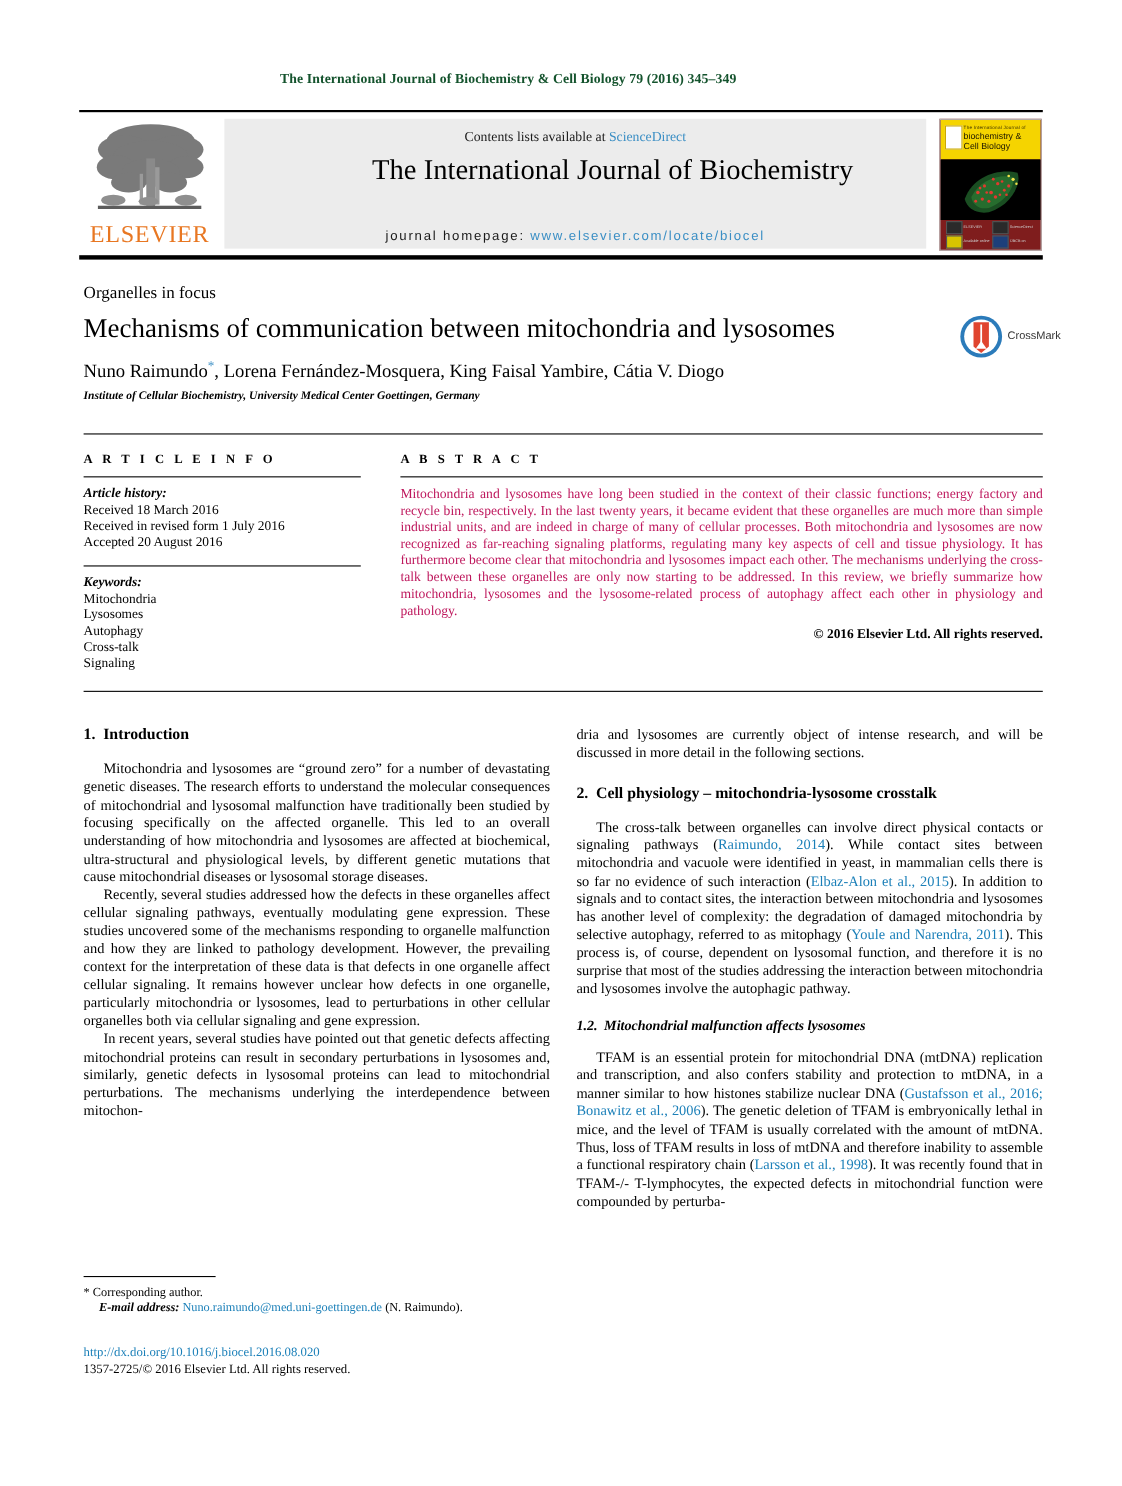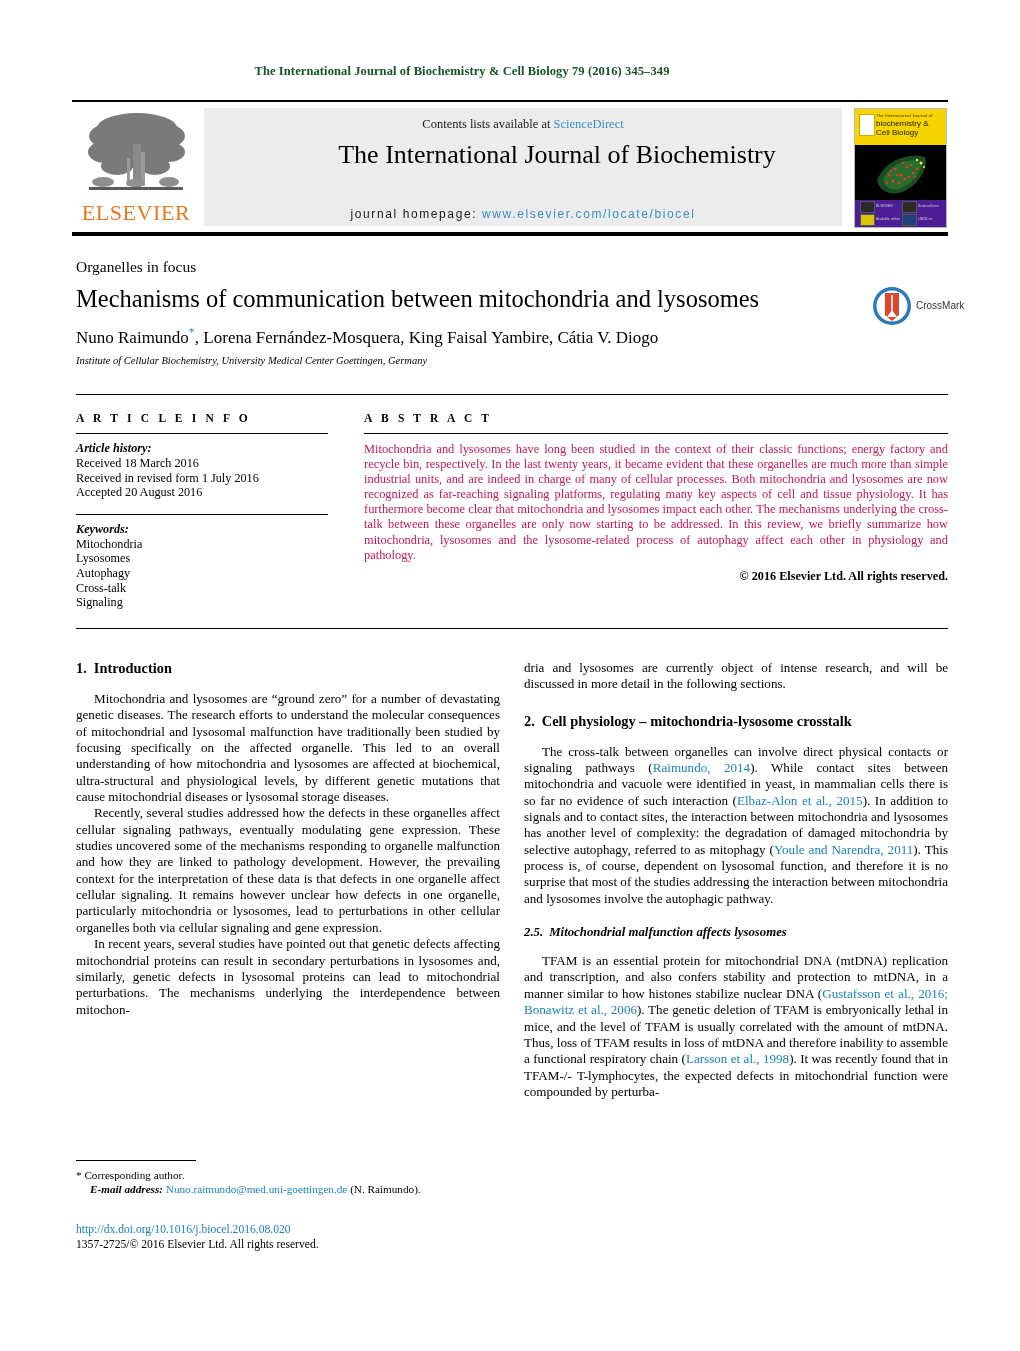--- a/index.html
+++ b/index.html
@@ -99,21 +99,21 @@
     font-family: "Liberation Sans", sans-serif;
     font-size: 12px;
     letter-spacing: 1.6px;
     color: #1a1a1a;
   }
   .homepage-line .url { color: #3a8ec4; }
   .cover-thumb {
     position: absolute;
     left: 782px; top: 2px;
     width: 91px; height: 118px;
-    background: #4c1d95;
+    background: #7f1d1d;
     border: 1px solid #bbb;
     overflow: hidden;
   }
   .cover-band {
     position:absolute; left:0; top:0; width:91px; height:36px;
     background:#f5d400;
   }
   .cover-band-sq {
     position:absolute; left:4px; top:5px; width:14px; height:20px;
     background:#fff; border:1px solid #caa800;
@@ -173,21 +173,21 @@
     font-size: 17px;
     color: #000;
   }
   .authors .star { color: #3a8ec4; font-size: 12px; vertical-align: super; }
   .affil {
     position: absolute;
     left: 76px; top: 355px;
     width: 790px;
     font-family: "Liberation Serif", serif;
     font-style: italic;
-    font-weight: normal;
+    font-weight: bold;
     font-size: 10.5px;
     color: #000;
   }
   .crossmark {
     position: absolute;
     left: 872px; top: 286px;
     width: 90px; height: 42px;
   }
   .cm-label {
     position: absolute;
@@ -477,21 +477,21 @@
     <p class="body ind">In recent years, several studies have pointed out that genetic defects affecting mitochondrial proteins can result in secondary perturbations in lysosomes and, similarly, genetic defects in lysosomal proteins can lead to mitochondrial perturbations. The mechanisms underlying the interdependence between mitochon-</p>
   </div>
 
   <div class="col-right">
     <p class="body cont">dria and lysosomes are currently object of intense research, and will be discussed in more detail in the following sections.</p>
     <div class="h1" style="margin-top:20px;">
       <span class="num">2.</span><span>Cell physiology – mitochondria-lysosome crosstalk</span>
     </div>
     <p class="body ind"><span>The cross-talk between organelles can involve direct physical contacts or signaling pathways (</span><span class="cite">Raimundo, 2014</span><span>). While contact sites between mitochondria and vacuole were identified in yeast, in mammalian cells there is so far no evidence of such interaction (</span><span class="cite">Elbaz-Alon et al., 2015</span><span>). In addition to signals and to contact sites, the interaction between mitochondria and lysosomes has another level of complexity: the degradation of damaged mitochondria by selective autophagy, referred to as mitophagy (</span><span class="cite">Youle and Narendra, 2011</span><span>). This process is, of course, dependent on lysosomal function, and therefore it is no surprise that most of the studies addressing the interaction between mitochondria and lysosomes involve the autophagic pathway.</span></p>
     <div class="h2">
-      <span class="num">2.5.</span><span>Mitochondrial malfunction affects lysosomes</span>
+      <span class="num">1.2.</span><span>Mitochondrial malfunction affects lysosomes</span>
     </div>
     <p class="body ind"><span>TFAM is an essential protein for mitochondrial DNA (mtDNA) replication and transcription, and also confers stability and protection to mtDNA, in a manner similar to how histones stabilize nuclear DNA (</span><span class="cite">Gustafsson et al., 2016; Bonawitz et al., 2006</span><span>). The genetic deletion of TFAM is embryonically lethal in mice, and the level of TFAM is usually correlated with the amount of mtDNA. Thus, loss of TFAM results in loss of mtDNA and therefore inability to assemble a functional respiratory chain (</span><span class="cite">Larsson et al., 1998</span><span>). It was recently found that in TFAM-/- T-lymphocytes, the expected defects in mitochondrial function were compounded by perturba-</span></p>
   </div>
 
   <div class="fn-rule"></div>
   <div class="fn-block">
     <div>
       <span>*</span>
       <span>Corresponding author.</span>
     </div>

